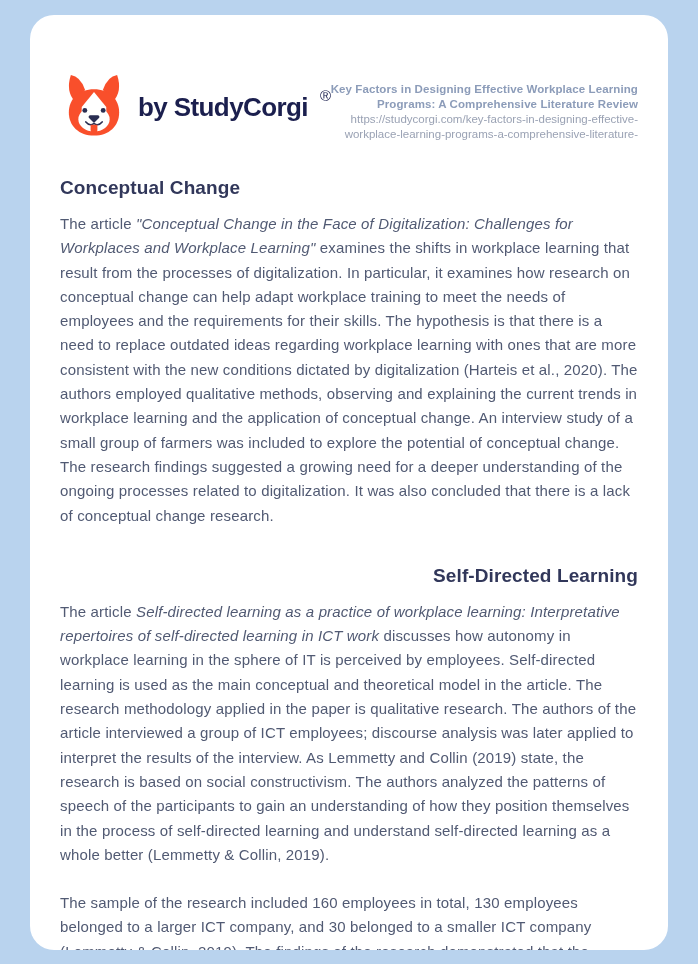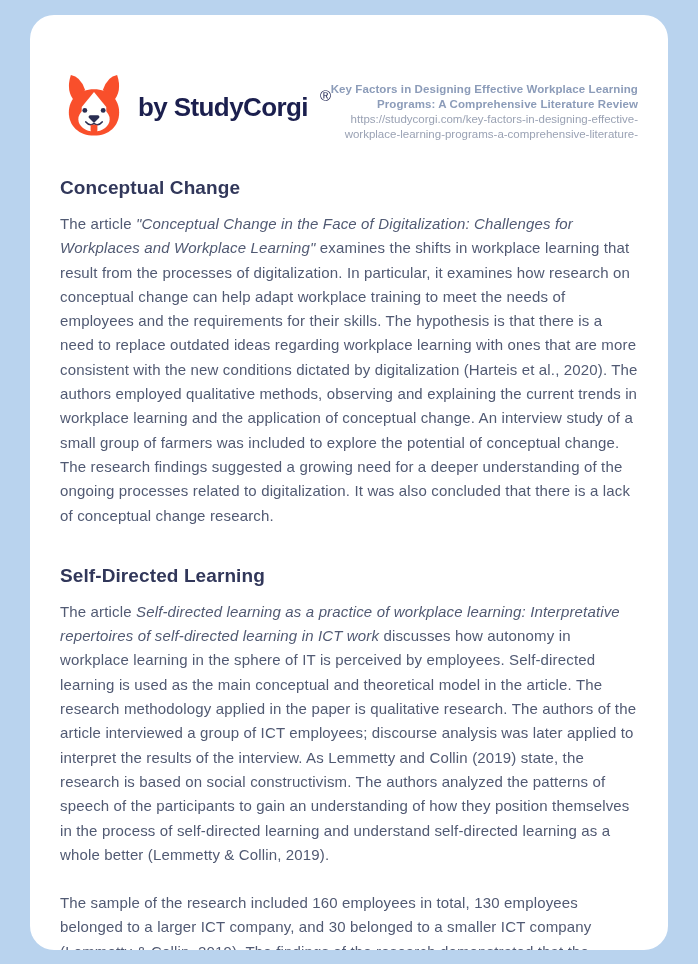--- a/index.html
+++ b/index.html
@@ -83,21 +83,21 @@
   
   .content { margin-top: 0; }
   .section-heading {
     font-size: 19px;
     font-weight: 700;
     color: #31375a;
     letter-spacing: 0.1px;
     margin: 0 0 13px 0;
   }
   .section-heading.first { margin-top: 36px; }
-  .section-heading.second { margin-top: 37px; }
+  .section-heading.second { margin-top: 37px; text-align: right; }
   .content p {
     font-size: 15px;
     line-height: 24.3px;
     color: #515a73;
     letter-spacing: 0.15px;
     margin: 0 0 24px 0;
   }
   .content p em { font-style: italic; }
 </style>
 </head>

